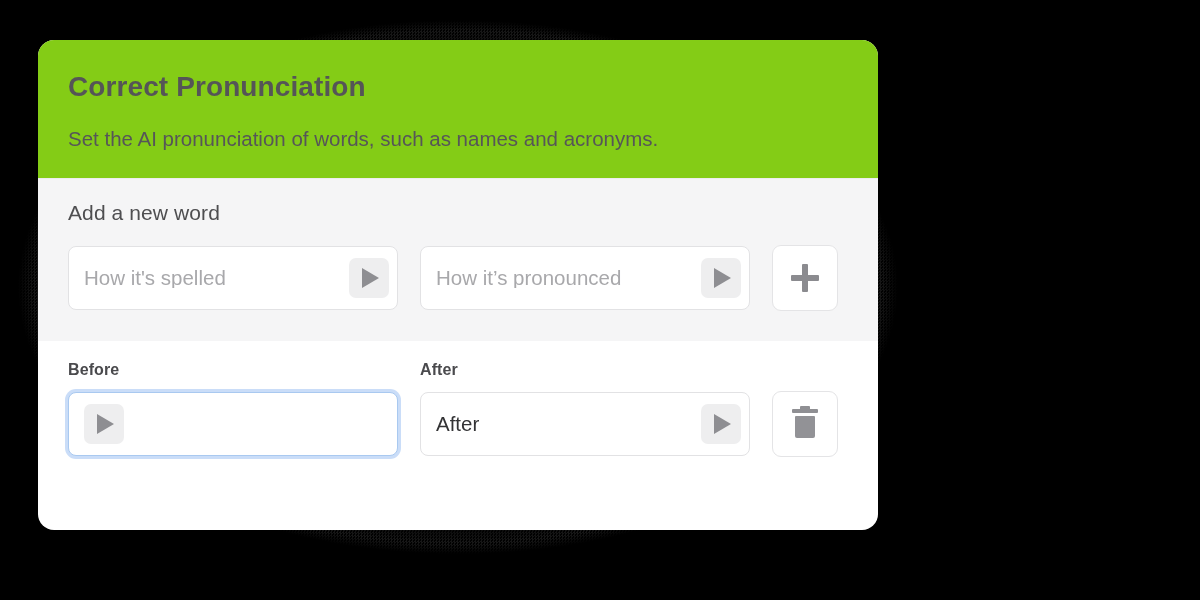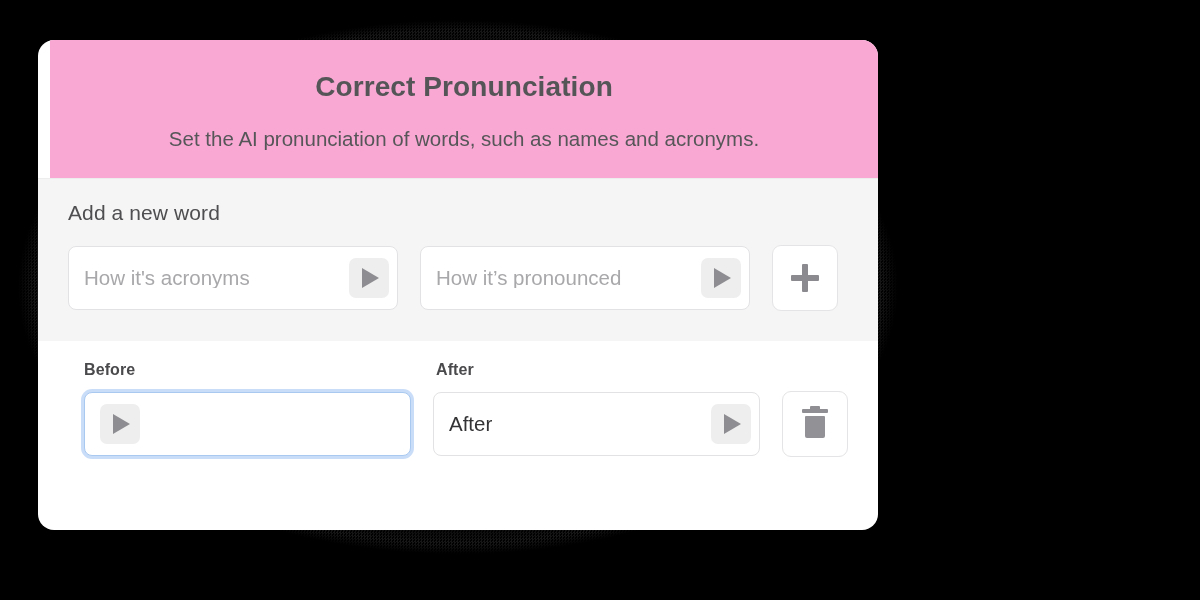--- a/index.html
+++ b/index.html
@@ -52,23 +52,21 @@
     width: 840px;
     height: 490px;
     background: #ffffff;
     border-radius: 16px;
     overflow: hidden;
   }
 
   
   .card-header {
     padding: 30px 30px 26px 30px;
-    text-align: center;
-    background: #f9a8d4;
-    margin-left: 12px;
+    background: #84cc16;
   }
   .card-title {
     font-size: 28px;
     font-weight: bold;
     color: #555557;
     letter-spacing: 0.1px;
     line-height: 1.2;
   }
   .card-subtitle {
     margin-top: 22px;
@@ -175,21 +173,21 @@
   .plus-icon::before {
     left: 0; top: 11px; width: 28px; height: 6px;
   }
   .plus-icon::after {
     top: 0; left: 11px; width: 6px; height: 28px;
   }
 
   
   .rows-section {
     background: #ffffff;
-    padding: 20px 30px 28px 46px;
+    padding: 20px 30px 28px 30px;
   }
   .labels-row {
     display: flex;
     gap: 22px;
     margin-bottom: 12px;
   }
   .col-label {
     width: 330px;
     font-size: 16px;
     font-weight: bold;
@@ -240,21 +238,21 @@
     <div class="card-title">Correct Pronunciation</div>
     <div class="card-subtitle">Set the AI pronunciation of words, such as names and acronyms.</div>
   </div>
 
   <div class="add-section">
     <div class="section-heading">Add a new word</div>
 
     <div class="field-row">
 
       <div class="input-shell">
-        <div class="input-text placeholder">How it's acronyms</div>
+        <div class="input-text placeholder">How it's spelled</div>
         <div class="play-btn">
           <span class="play-tri"></span>
         </div>
       </div>
 
       <div class="input-shell">
         <div class="input-text placeholder">How it’s pronounced</div>
         <div class="play-btn">
           <span class="play-tri"></span>
         </div>

